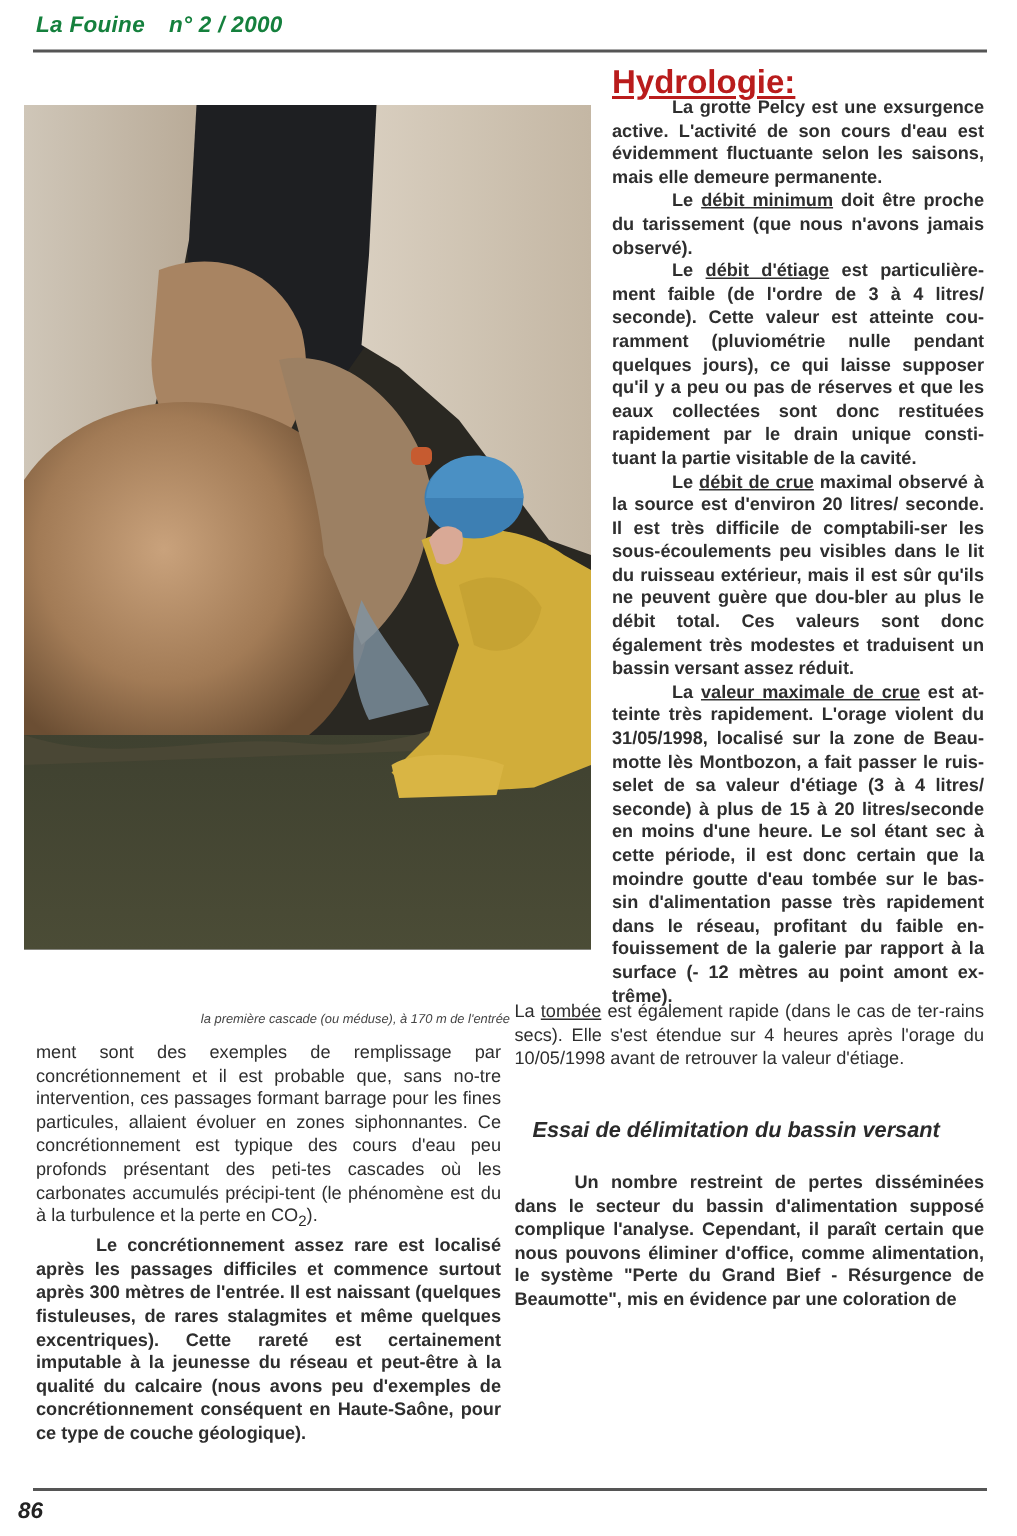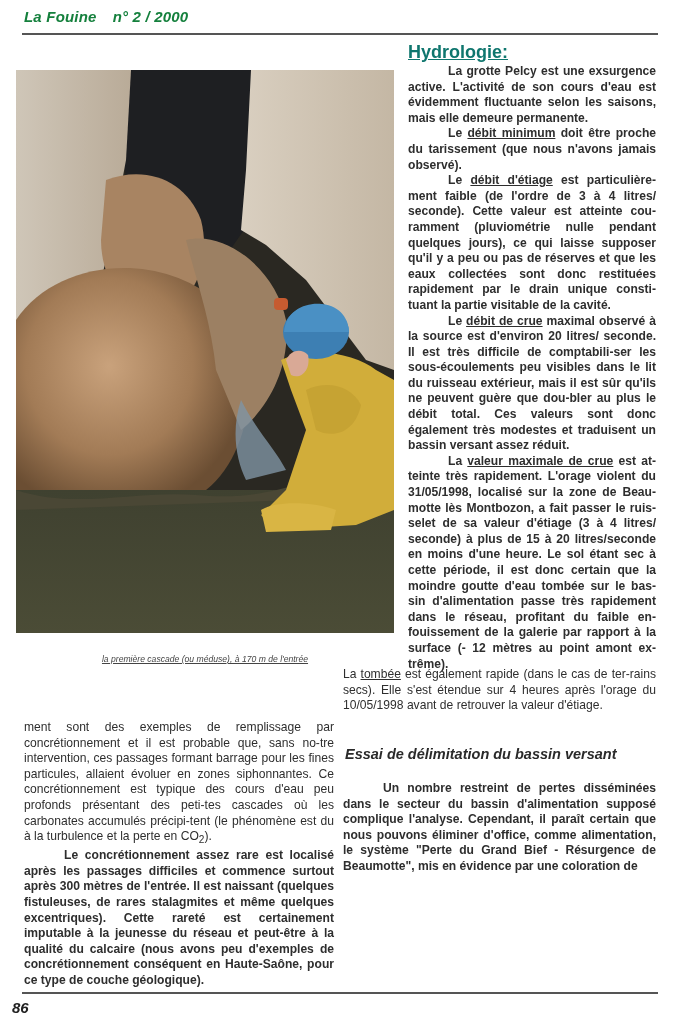--- a/index.html
+++ b/index.html
@@ -5,31 +5,31 @@
   html, body { margin: 0; padding: 0; background: #ffffff; }
   body { width: 678px; height: 1024px; position: relative; overflow: hidden;
          font-family: "Liberation Sans", sans-serif; color: #2a2a2a; }
   .header-title { position: absolute; left: 24px; top: 8px; font-size: 15px; font-style: italic; font-weight: bold; color: #15803d; letter-spacing: 0.2px; }
   .header-title .issue { margin-left: 16px; }
   .rule-top { position: absolute; left: 22px; top: 33px; width: 636px; height: 2px; background: #555; }
   .rule-bottom { position: absolute; left: 22px; top: 992px; width: 636px; height: 2px; background: #555; }
   .page-number { position: absolute; left: 12px; top: 999px; font-size: 15px; font-weight: bold; font-style: italic; color: #222; }
 
   .photo { position: absolute; left: 16px; top: 70px; width: 378px; height: 563px; overflow: hidden; background: #3b3a2e; }
-  .caption { position: absolute; left: 70px; top: 654px; width: 270px; font-size: 8.6px; font-style: italic; color: #444; text-align: center; text-decoration: underline; }
+  .caption { position: absolute; left: 70px; top: 674px; width: 270px; font-size: 8.6px; font-style: italic; color: #444; text-align: right; }
 
-  .section-title { position: absolute; left: 408px; top: 42px; font-size: 18px; font-weight: bold; text-decoration: underline; color: #0f766e; }
+  .section-title { position: absolute; left: 408px; top: 42px; font-size: 22px; font-weight: bold; text-decoration: underline; color: #b91c1c; }
   .col { position: absolute; font-size: 12.1px; line-height: 15.6px; text-align: justify; color: #2e2e2e; }
   .col p { margin: 0; }
   .ind { text-indent: 40px; font-weight: bold; }
   .u { text-decoration: underline; }
   .right-col { left: 408px; top: 64px; width: 248px; }
   .wide-right { left: 343px; top: 667px; width: 313px; }
-  .left-col { left: 24px; top: 720px; width: 310px; }
-  .sub-title { font-size: 14.5px; font-weight: bold; font-style: italic; color: #2a2a2a; margin: 18px 0 18px 2px; text-align: left; }
+  .left-col { left: 24px; top: 694px; width: 310px; }
+  .sub-title { font-size: 14.5px; font-weight: bold; font-style: italic; color: #2a2a2a; margin: 18px 0 18px 12px; text-align: left; }
   .gap { height: 15.6px; }
 </style>
 </head>
 <body>
 
 <div class="header-title">
   <span>La Fouine</span><span class="issue">n° 2 / 2000</span>
 </div>
 <div class="rule-top"></div>
 

